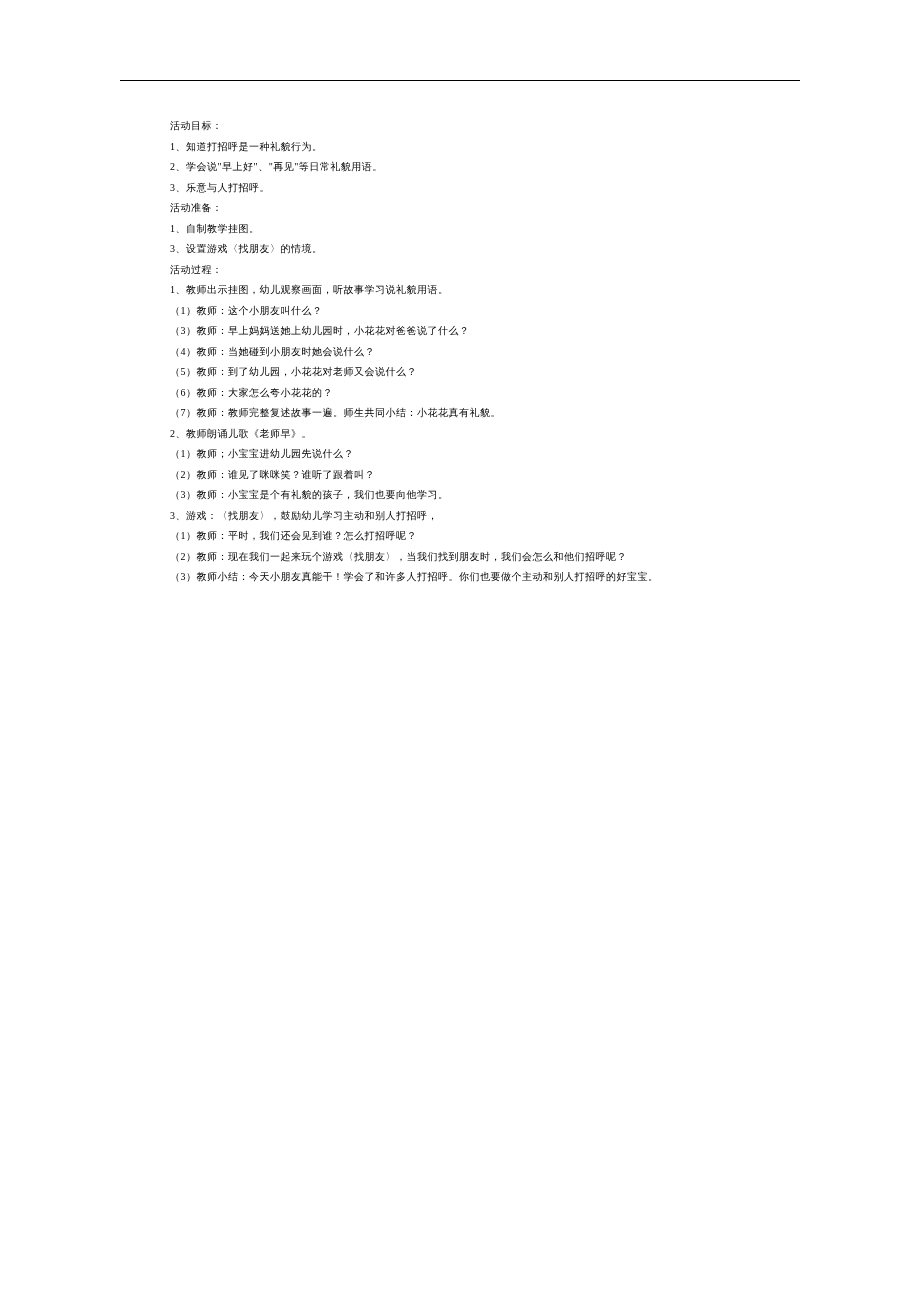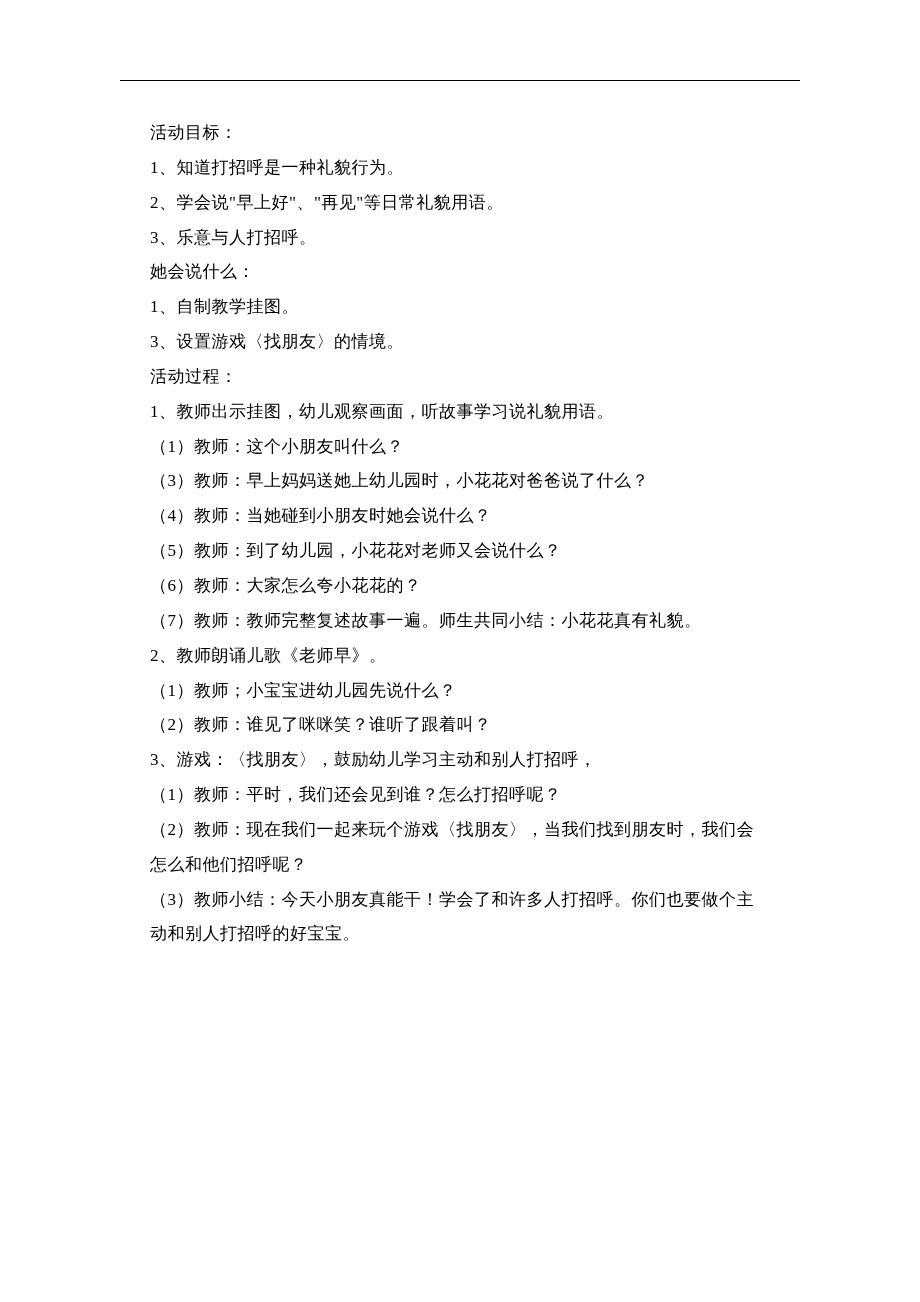--- a/index.html
+++ b/index.html
@@ -15,47 +15,49 @@
       color: #000000;
     }
     .horizontal-line {
       border-top: 1px solid #000;
       margin-bottom: 35px;
     }
     .content {
       padding: 0 30px;
     }
     .line {
-      font-size: 17px;
+      font-size: 10px;
       line-height: 2.05;
       letter-spacing: 0.5px;
       white-space: pre-wrap;
+      margin-left: 20px;
     }
   </style>
 </head>
 <body>
 
 <div class="horizontal-line"></div>
 
 <div class="content">
   <div class="line">活动目标：</div>
   <div class="line">1、知道打招呼是一种礼貌行为。</div>
   <div class="line">2、学会说"早上好"、"再见"等日常礼貌用语。</div>
   <div class="line">3、乐意与人打招呼。</div>
-  <div class="line">她会说什么：</div>
+  <div class="line">活动准备：</div>
   <div class="line">1、自制教学挂图。</div>
   <div class="line">3、设置游戏〈找朋友〉的情境。</div>
   <div class="line">活动过程：</div>
   <div class="line">1、教师出示挂图，幼儿观察画面，听故事学习说礼貌用语。</div>
   <div class="line">（1）教师：这个小朋友叫什么？</div>
   <div class="line">（3）教师：早上妈妈送她上幼儿园时，小花花对爸爸说了什么？</div>
   <div class="line">（4）教师：当她碰到小朋友时她会说什么？</div>
   <div class="line">（5）教师：到了幼儿园，小花花对老师又会说什么？</div>
   <div class="line">（6）教师：大家怎么夸小花花的？</div>
   <div class="line">（7）教师：教师完整复述故事一遍。师生共同小结：小花花真有礼貌。</div>
   <div class="line">2、教师朗诵儿歌《老师早》。</div>
   <div class="line">（1）教师；小宝宝进幼儿园先说什么？</div>
   <div class="line">（2）教师：谁见了咪咪笑？谁听了跟着叫？</div>
+  <div class="line">（3）教师：小宝宝是个有礼貌的孩子，我们也要向他学习。</div>
   <div class="line">3、游戏：〈找朋友〉，鼓励幼儿学习主动和别人打招呼，</div>
   <div class="line">（1）教师：平时，我们还会见到谁？怎么打招呼呢？</div>
   <div class="line">（2）教师：现在我们一起来玩个游戏〈找朋友〉，当我们找到朋友时，我们会怎么和他们招呼呢？</div>
   <div class="line">（3）教师小结：今天小朋友真能干！学会了和许多人打招呼。你们也要做个主动和别人打招呼的好宝宝。</div>
 </div>
 
 </body></html>

